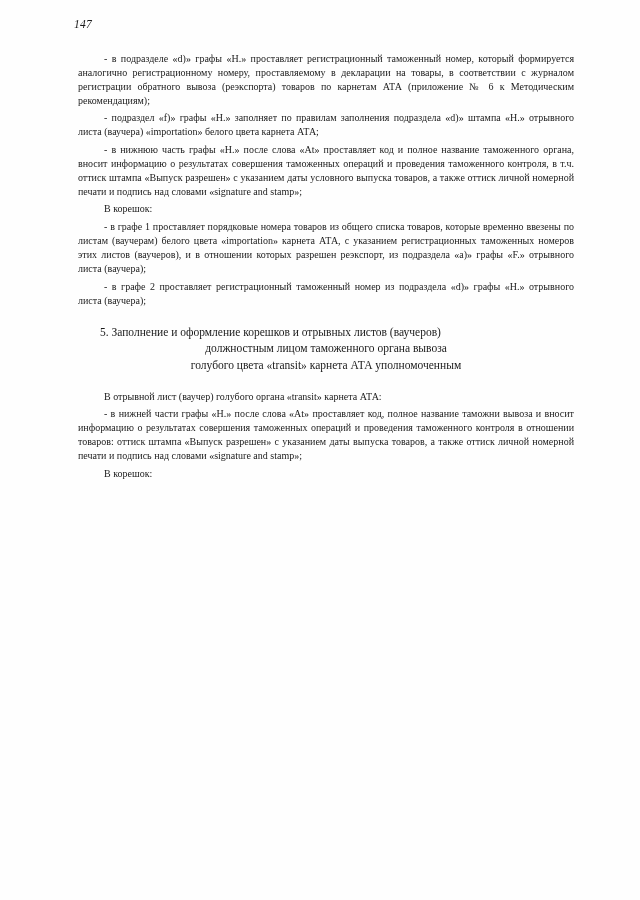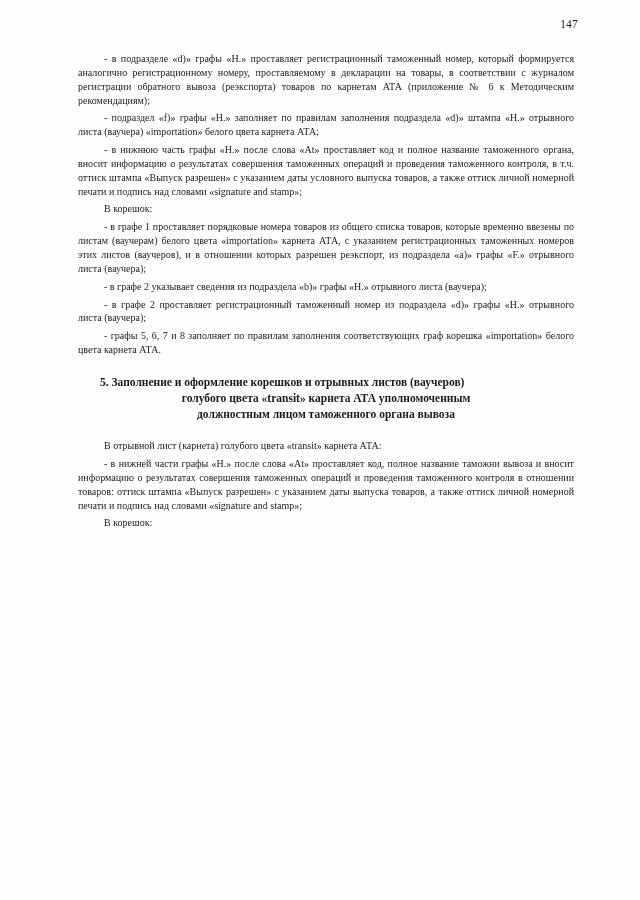--- a/index.html
+++ b/index.html
@@ -16,38 +16,39 @@
   }
   .page {
     position: relative;
     width: 640px;
     height: 900px;
     box-sizing: border-box;
     padding: 18px 62px 0 74px;
     background: #fefefe;
   }
   .page-number {
-    text-align: right;
+    text-align: left;
     font-size: 11.5px;
     margin-bottom: 22px;
     letter-spacing: 0.2px;
+    font-style: italic;
   }
   .body-text p {
     margin: 4px;
     font-size: 10px;
     line-height: 1.385;
     text-align: justify;
     text-indent: 26px;
     text-justify: inter-word;
     hyphens: none;
   }
   .heading {
     margin: 17px 0 0 0;
     font-size: 11.5px;
-    font-weight: bold;
+    font-weight: normal;
     line-height: 1.4;
     text-align: center;
     text-indent: 0;
   }
   .heading .ln {
     display: block;
   }
   .heading .ln.first {
     text-align: left;
     padding-left: 26px;
@@ -60,30 +61,28 @@
 <div class="page">
 
   <div class="page-number">147</div>
 
   <div class="body-text">
     <p>- в подразделе «d)» графы «Н.» проставляет регистрационный таможенный номер, который формируется аналогично регистрационному номеру, проставляемому в декларации на товары, в соответствии с журналом регистрации обратного вывоза (реэкспорта) товаров по карнетам АТА (приложение № 6 к Методическим рекомендациям);</p>
     <p>- подраздел «f)» графы «Н.» заполняет по правилам заполнения подраздела «d)» штампа «Н.» отрывного листа (ваучера) «importation» белого цвета карнета АТА;</p>
     <p>- в нижнюю часть графы «Н.» после слова «At» проставляет код и полное название таможенного органа, вносит информацию о результатах совершения таможенных операций и проведения таможенного контроля, в т.ч. оттиск штампа «Выпуск разрешен» с указанием даты условного выпуска товаров, а также оттиск личной номерной печати и подпись над словами «signature and stamp»;</p>
     <p>В корешок:</p>
     <p>- в графе 1 проставляет порядковые номера товаров из общего списка товаров, которые временно ввезены по листам (ваучерам) белого цвета «importation» карнета АТА, с указанием регистрационных таможенных номеров этих листов (ваучеров), и в отношении которых разрешен реэкспорт, из подраздела «а)» графы «F.» отрывного листа (ваучера);</p>
-    <p>- в графе 2 указывает сведения из подраздела «b)» графы «Н.» отрывного листа (ваучера);</p>
     <p>- в графе 2 проставляет регистрационный таможенный номер из подраздела «d)» графы «Н.» отрывного листа (ваучера);</p>
-    <p>- графы 5, 6, 7 и 8 заполняет по правилам заполнения соответствующих граф корешка «importation» белого цвета карнета АТА.</p>
 
     <div class="heading">
       <span class="ln first">5. Заполнение и оформление корешков и отрывных листов (ваучеров)</span>
+      <span class="ln">должностным лицом таможенного органа вывоза</span>
       <span class="ln">голубого цвета «transit» карнета АТА уполномоченным</span>
-      <span class="ln">должностным лицом таможенного органа вывоза</span>
     </div>
 
     <div class="gap-md"></div>
 
-    <p>В отрывной лист (карнета) голубого цвета «transit» карнета АТА:</p>
+    <p>В отрывной лист (ваучер) голубого органа «transit» карнета АТА:</p>
     <p>- в нижней части графы «Н.» после слова «At» проставляет код, полное название таможни вывоза и вносит информацию о результатах совершения таможенных операций и проведения таможенного контроля в отношении товаров: оттиск штампа «Выпуск разрешен» с указанием даты выпуска товаров, а также оттиск личной номерной печати и подпись над словами «signature and stamp»;</p>
     <p>В корешок:</p>
   </div>
 
 </div>
 
 </body></html>

